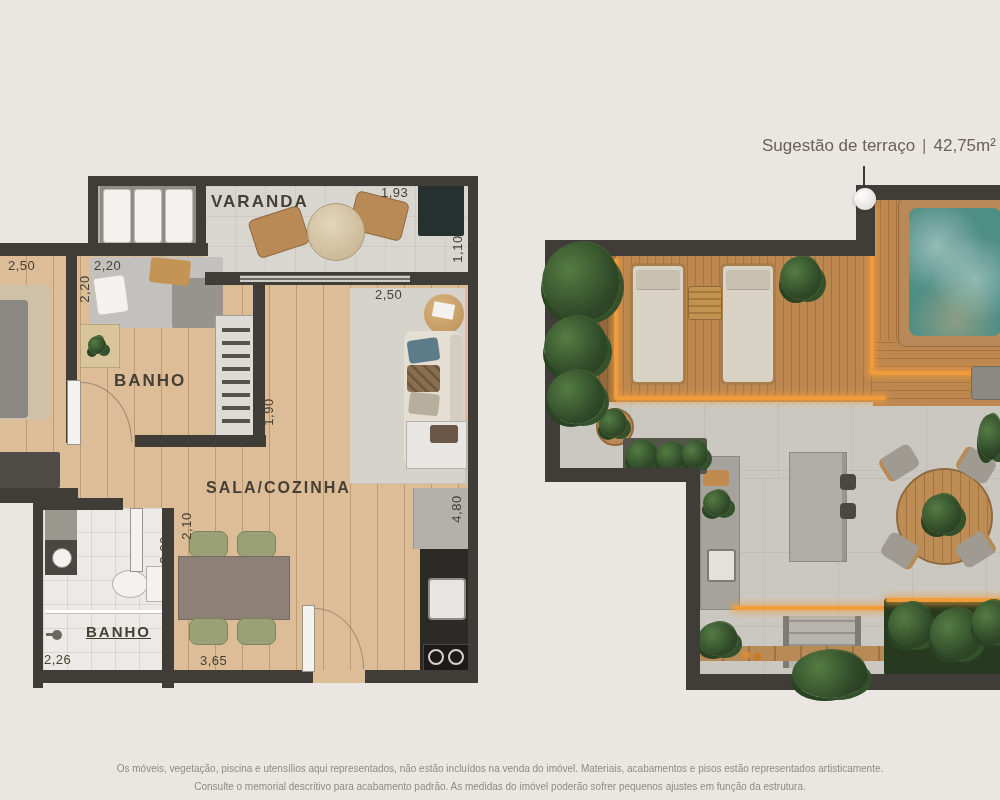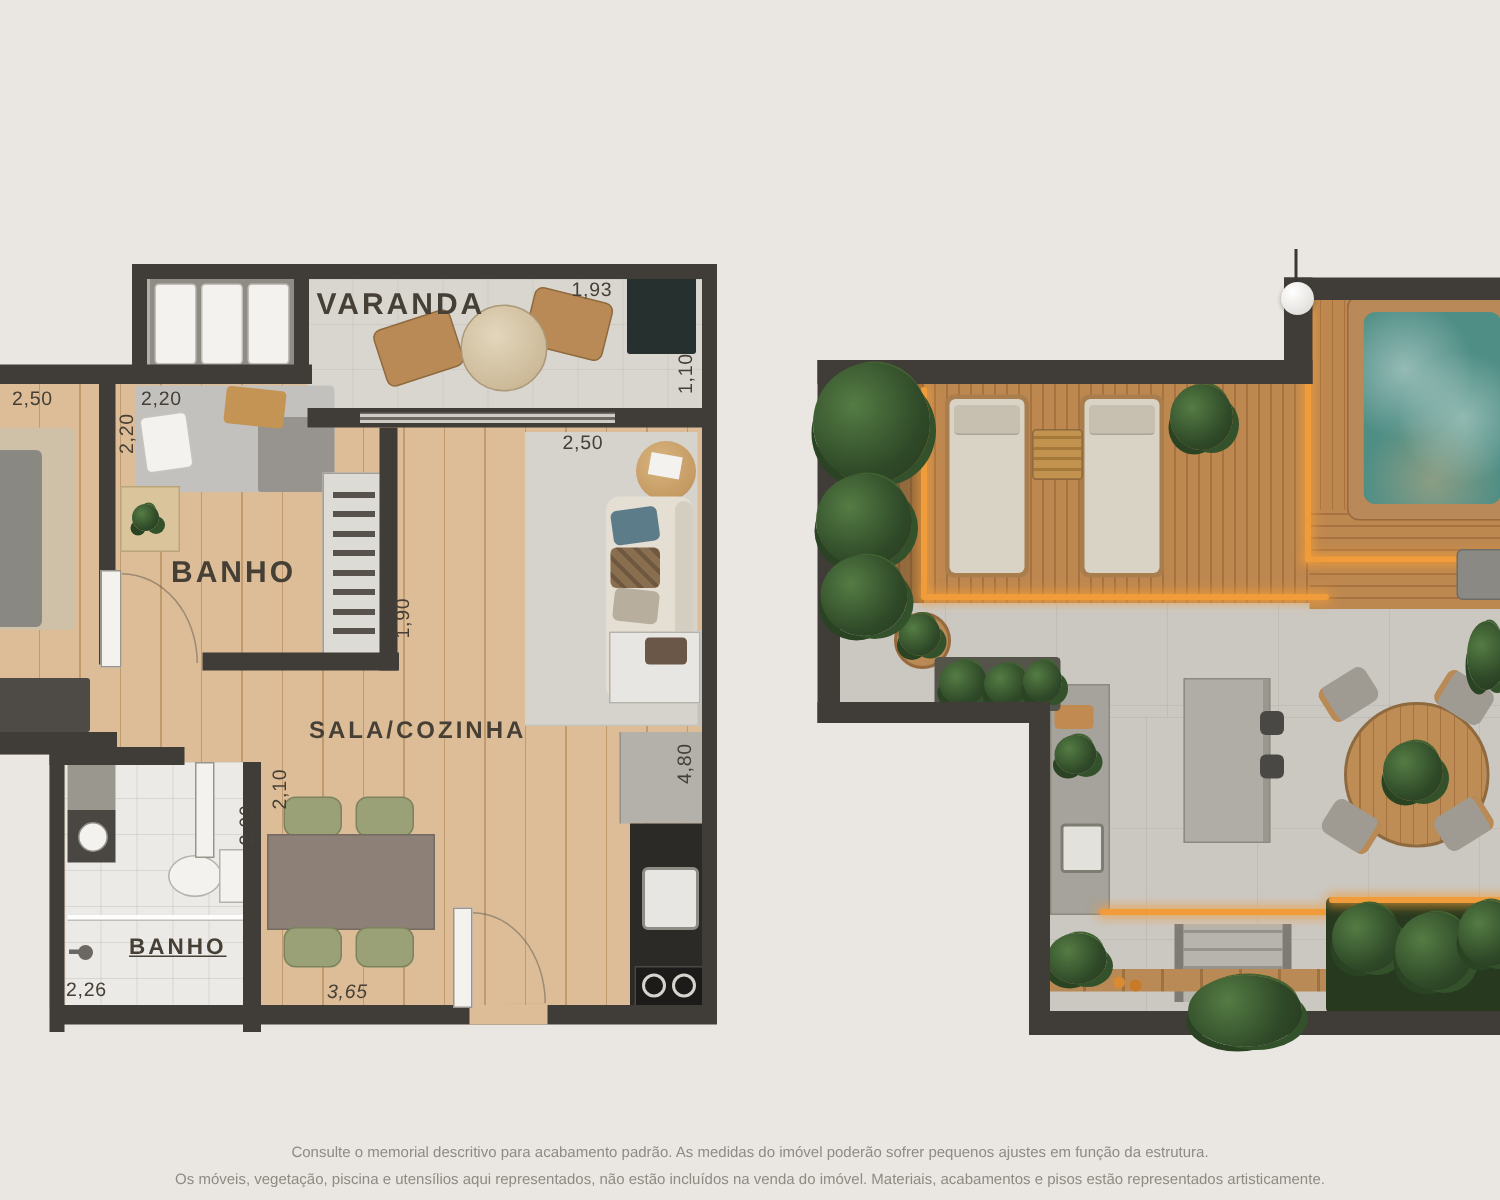--- a/index.html
+++ b/index.html
@@ -24,21 +24,21 @@
       background-size:74px 74px;}
   .glow{position:absolute;background:var(--glow);box-shadow:0 0 7px 2px rgba(240,156,58,.75);border-radius:2px;}
   .plant{position:absolute;border-radius:50%;
       background:radial-gradient(circle at 35% 35%,#557c44,#2f4a28 62%,var(--plant-dark));
       box-shadow:7px 5px 0 -3px #33512b,-5px 7px 0 -4px #2a4322,2px -5px 0 -4px #426331;}
   .door{position:absolute;background:var(--white);border:1px solid #9a958c;}
   .arc{position:absolute;border-top:1.5px solid rgba(95,88,76,.5);border-right:1.5px solid rgba(95,88,76,.5);border-top-right-radius:100%;}
   .hm{position:absolute;white-space:nowrap;font-size:13px;color:var(--text);letter-spacing:.5px;}
   .vm{position:absolute;width:0;height:0;}
   .vm>span{position:absolute;white-space:nowrap;transform:translate(-50%,-50%) rotate(-90deg);font-size:13px;color:var(--text);letter-spacing:.5px;display:block;}
-  .rl{position:absolute;font-size:20px;font-weight:600;color:var(--text);letter-spacing:2px;}
+  .rl{position:absolute;font-size:17px;font-weight:600;color:var(--text);letter-spacing:2px;}
   .title{position:absolute;left:762px;top:136px;font-size:17px;color:var(--title-text);}
   .title .sep{margin:0 7px;opacity:.85;}
   .ft{position:absolute;left:0;right:0;text-align:center;font-size:10px;line-height:18px;color:var(--footer-text);}
   .lounger{position:absolute;background:#a97d4c;border-radius:6px;}
   .lounger .cush{position:absolute;inset:3px;background:#d9d3c5;border-radius:4px;}
   .lounger .pil{position:absolute;left:6px;right:6px;top:7px;height:19px;background:#c7c0b0;border-radius:3px;border-bottom:1px solid #aba394;}
   .chair-olive{position:absolute;background:var(--olive);border-radius:8px;border:1px solid #7d835d;}
   .tchair{position:absolute;background:#a09b92;border-radius:6px;border-left:4px solid #b98a55;}
   .burner{position:absolute;border:2px solid #d6d3cd;border-radius:50%;width:12px;height:12px;}
 </style>
@@ -154,21 +154,21 @@
         <span>1,10</span>
       </div>
     <span class="hm" style="left:375px;top:287px;">2,50</span>
     <div class="vm" style="left:186px;top:526px;">
         <span>2,10</span>
       </div>
     <div class="vm" style="left:164px;top:550px;">
         <span>2,00</span>
       </div>
     <span class="hm" style="left:44px;top:652px;">2,26</span>
-    <span class="hm" style="left:218px;top:653px;font-style:italic;">3,65</span>
+    <span class="hm" style="left:200px;top:653px;">3,65</span>
     <div class="vm" style="left:456px;top:509px;">
         <span>4,80</span>
       </div>
   </div>
 
   <div>
 
     <div class="conc" style="left:556px;top:248px;width:450px;height:234px;"></div>
     <div class="conc" style="left:690px;top:478px;width:326px;height:202px;"></div>
     <div class="deck" style="left:560px;top:256px;width:56px;height:146px;filter:brightness(.78);"></div>
@@ -244,19 +244,22 @@
     <div class="wall" style="left:686px;top:674px;width:330px;height:16px;"></div>
 
     <div class="plant" style="left:542px;top:242px;width:78px;height:80px;"></div>
     <div class="plant" style="left:544px;top:316px;width:64px;height:62px;"></div>
     <div class="plant" style="left:547px;top:370px;width:58px;height:54px;"></div>
     <div class="plant" style="left:792px;top:650px;width:76px;height:48px;"></div>
     <div class="a" style="left:863px;top:166px;width:2px;height:24px;background:#3a3835;"></div>
     <div class="a" style="left:854px;top:188px;width:22px;height:22px;border-radius:50%;background:radial-gradient(circle at 35% 30%,#ffffff,#d9d6d0);box-shadow:0 1px 3px rgba(60,55,45,.4);"></div>
   </div>
 
+  <div class="title">
+    <span>Sugestão de terraço</span><span class="sep">|</span><span>42,75m²</span>
+  </div>
 
   <div class="ft" style="top:760px;">
+    <div>Os móveis, vegetação, piscina e utensílios aqui representados, não estão incluídos na venda do imóvel. Materiais, acabamentos e pisos estão representados artisticamente.</div>
     <div>Consulte o memorial descritivo para acabamento padrão. As medidas do imóvel poderão sofrer pequenos ajustes em função da estrutura.</div>
-    <div>Os móveis, vegetação, piscina e utensílios aqui representados, não estão incluídos na venda do imóvel. Materiais, acabamentos e pisos estão representados artisticamente.</div>
   </div>
 
 </div>
 
 </body></html>

